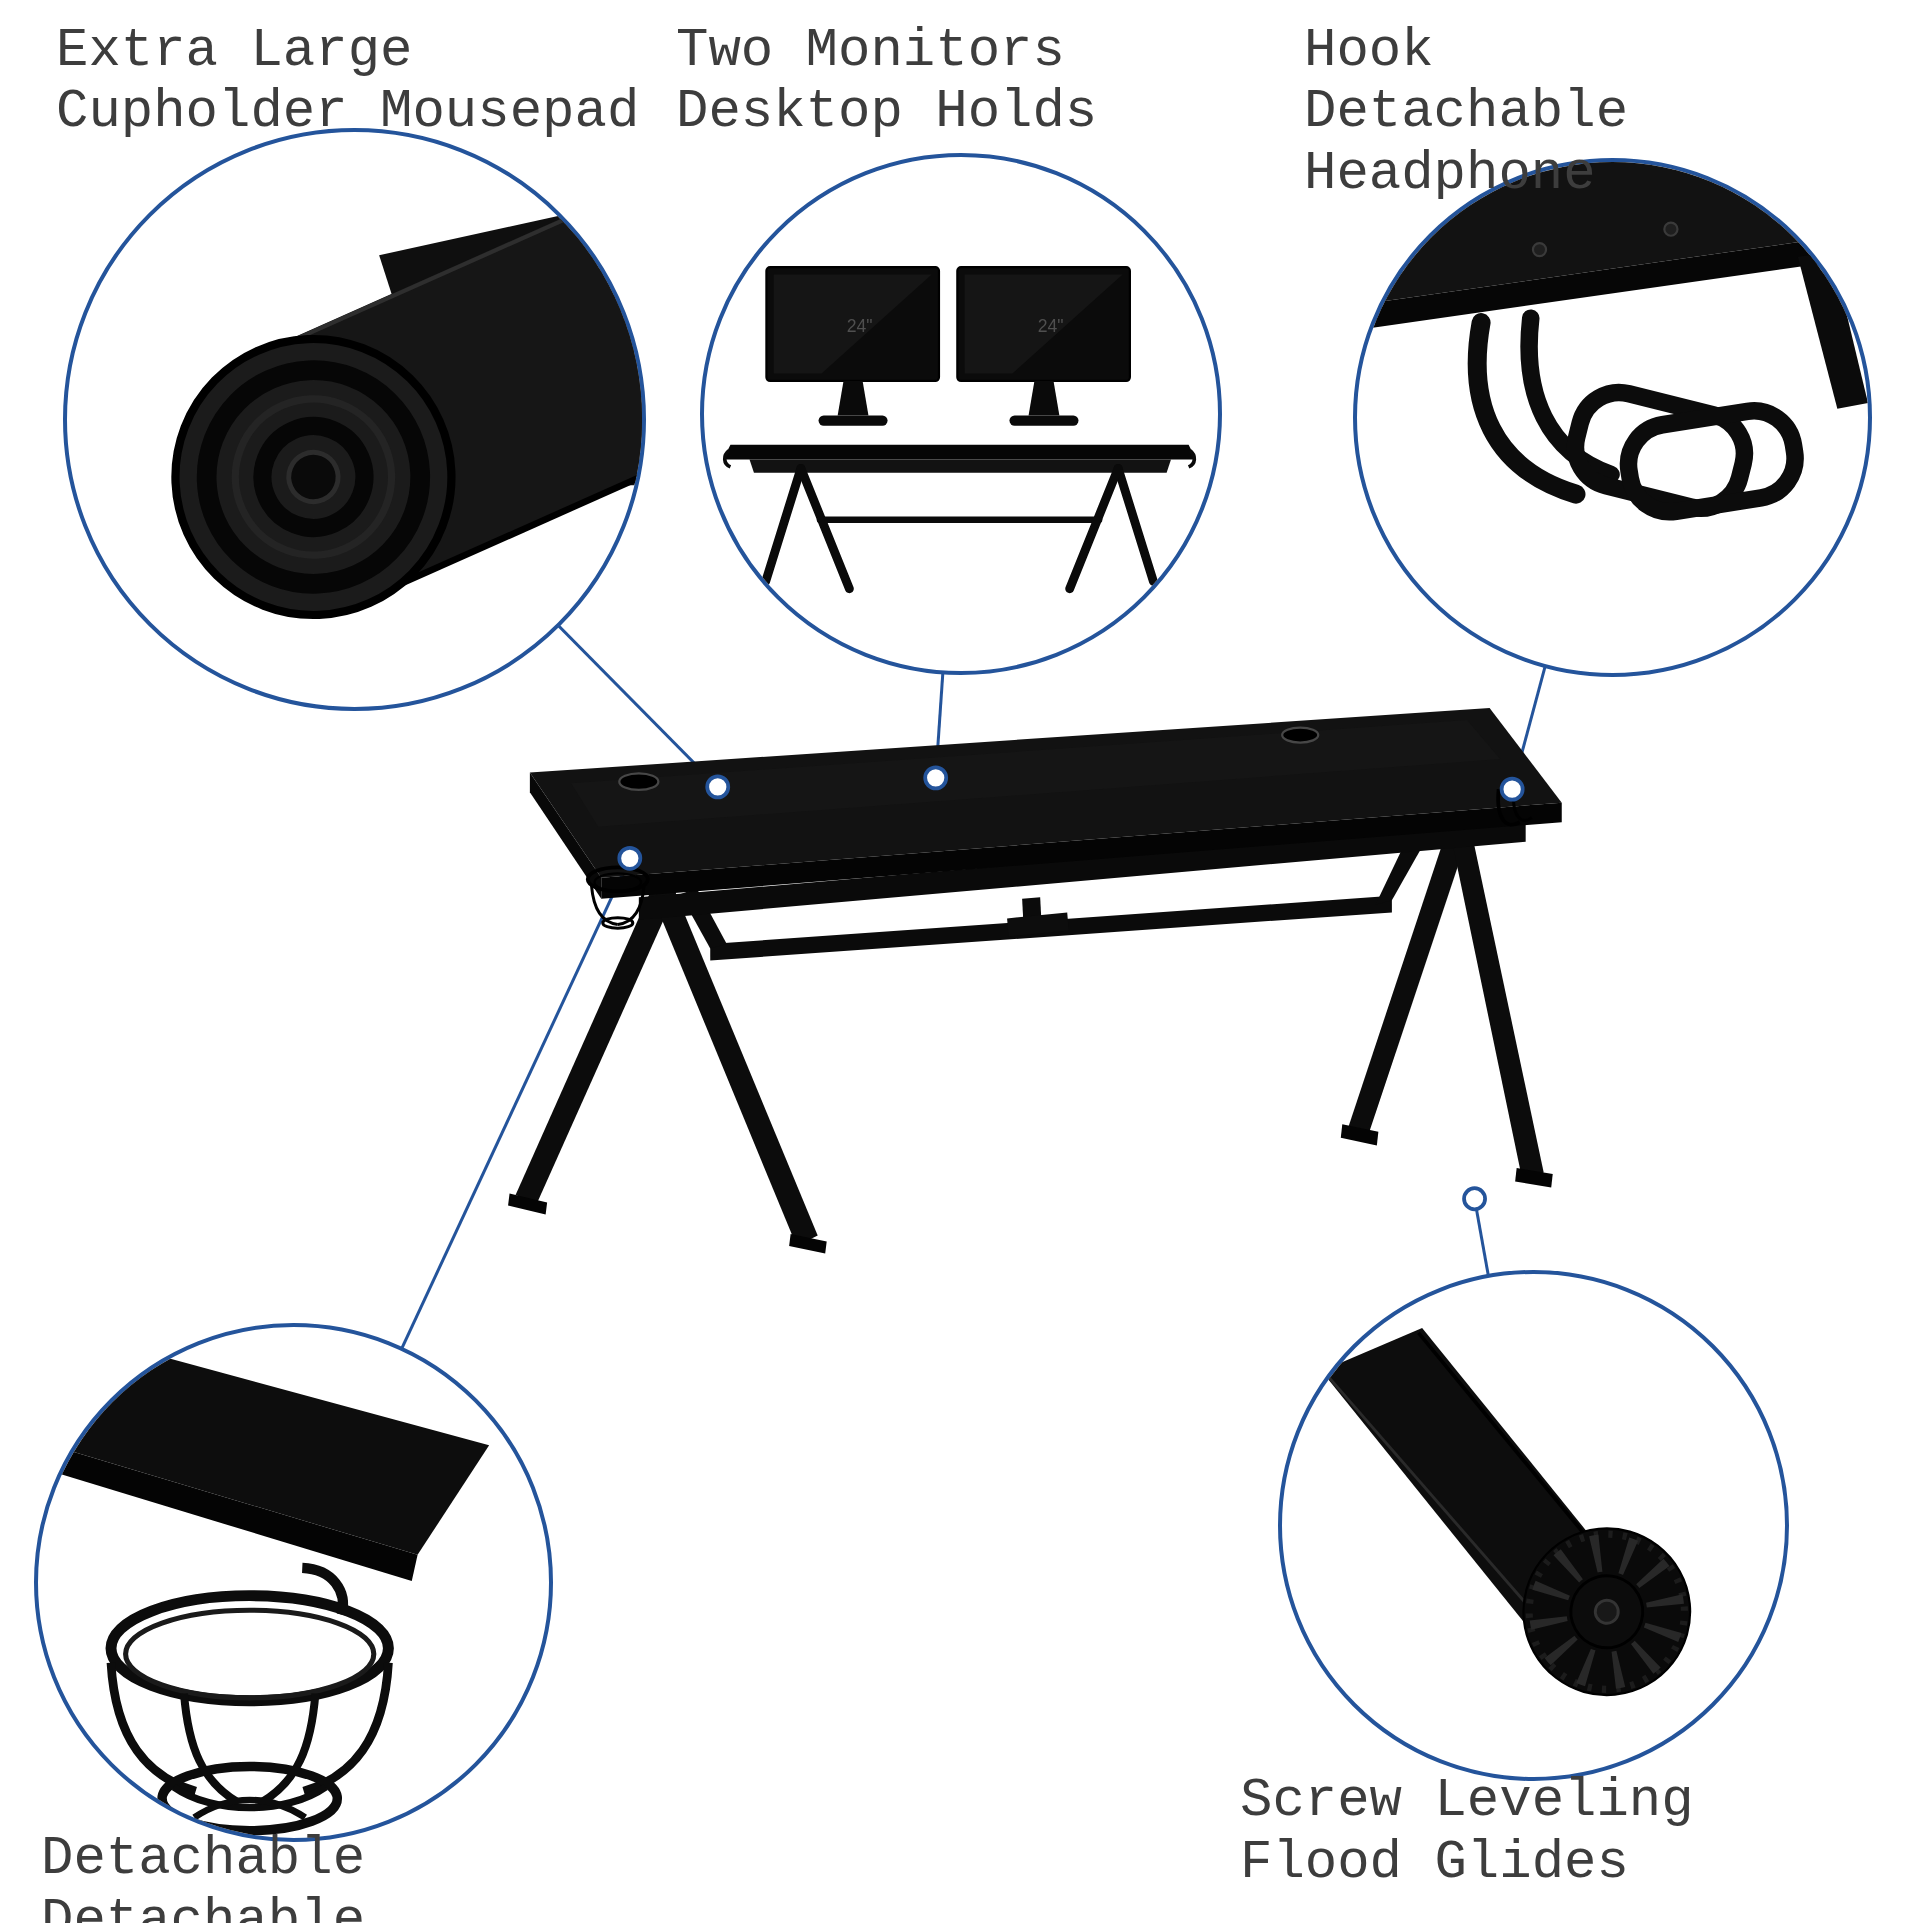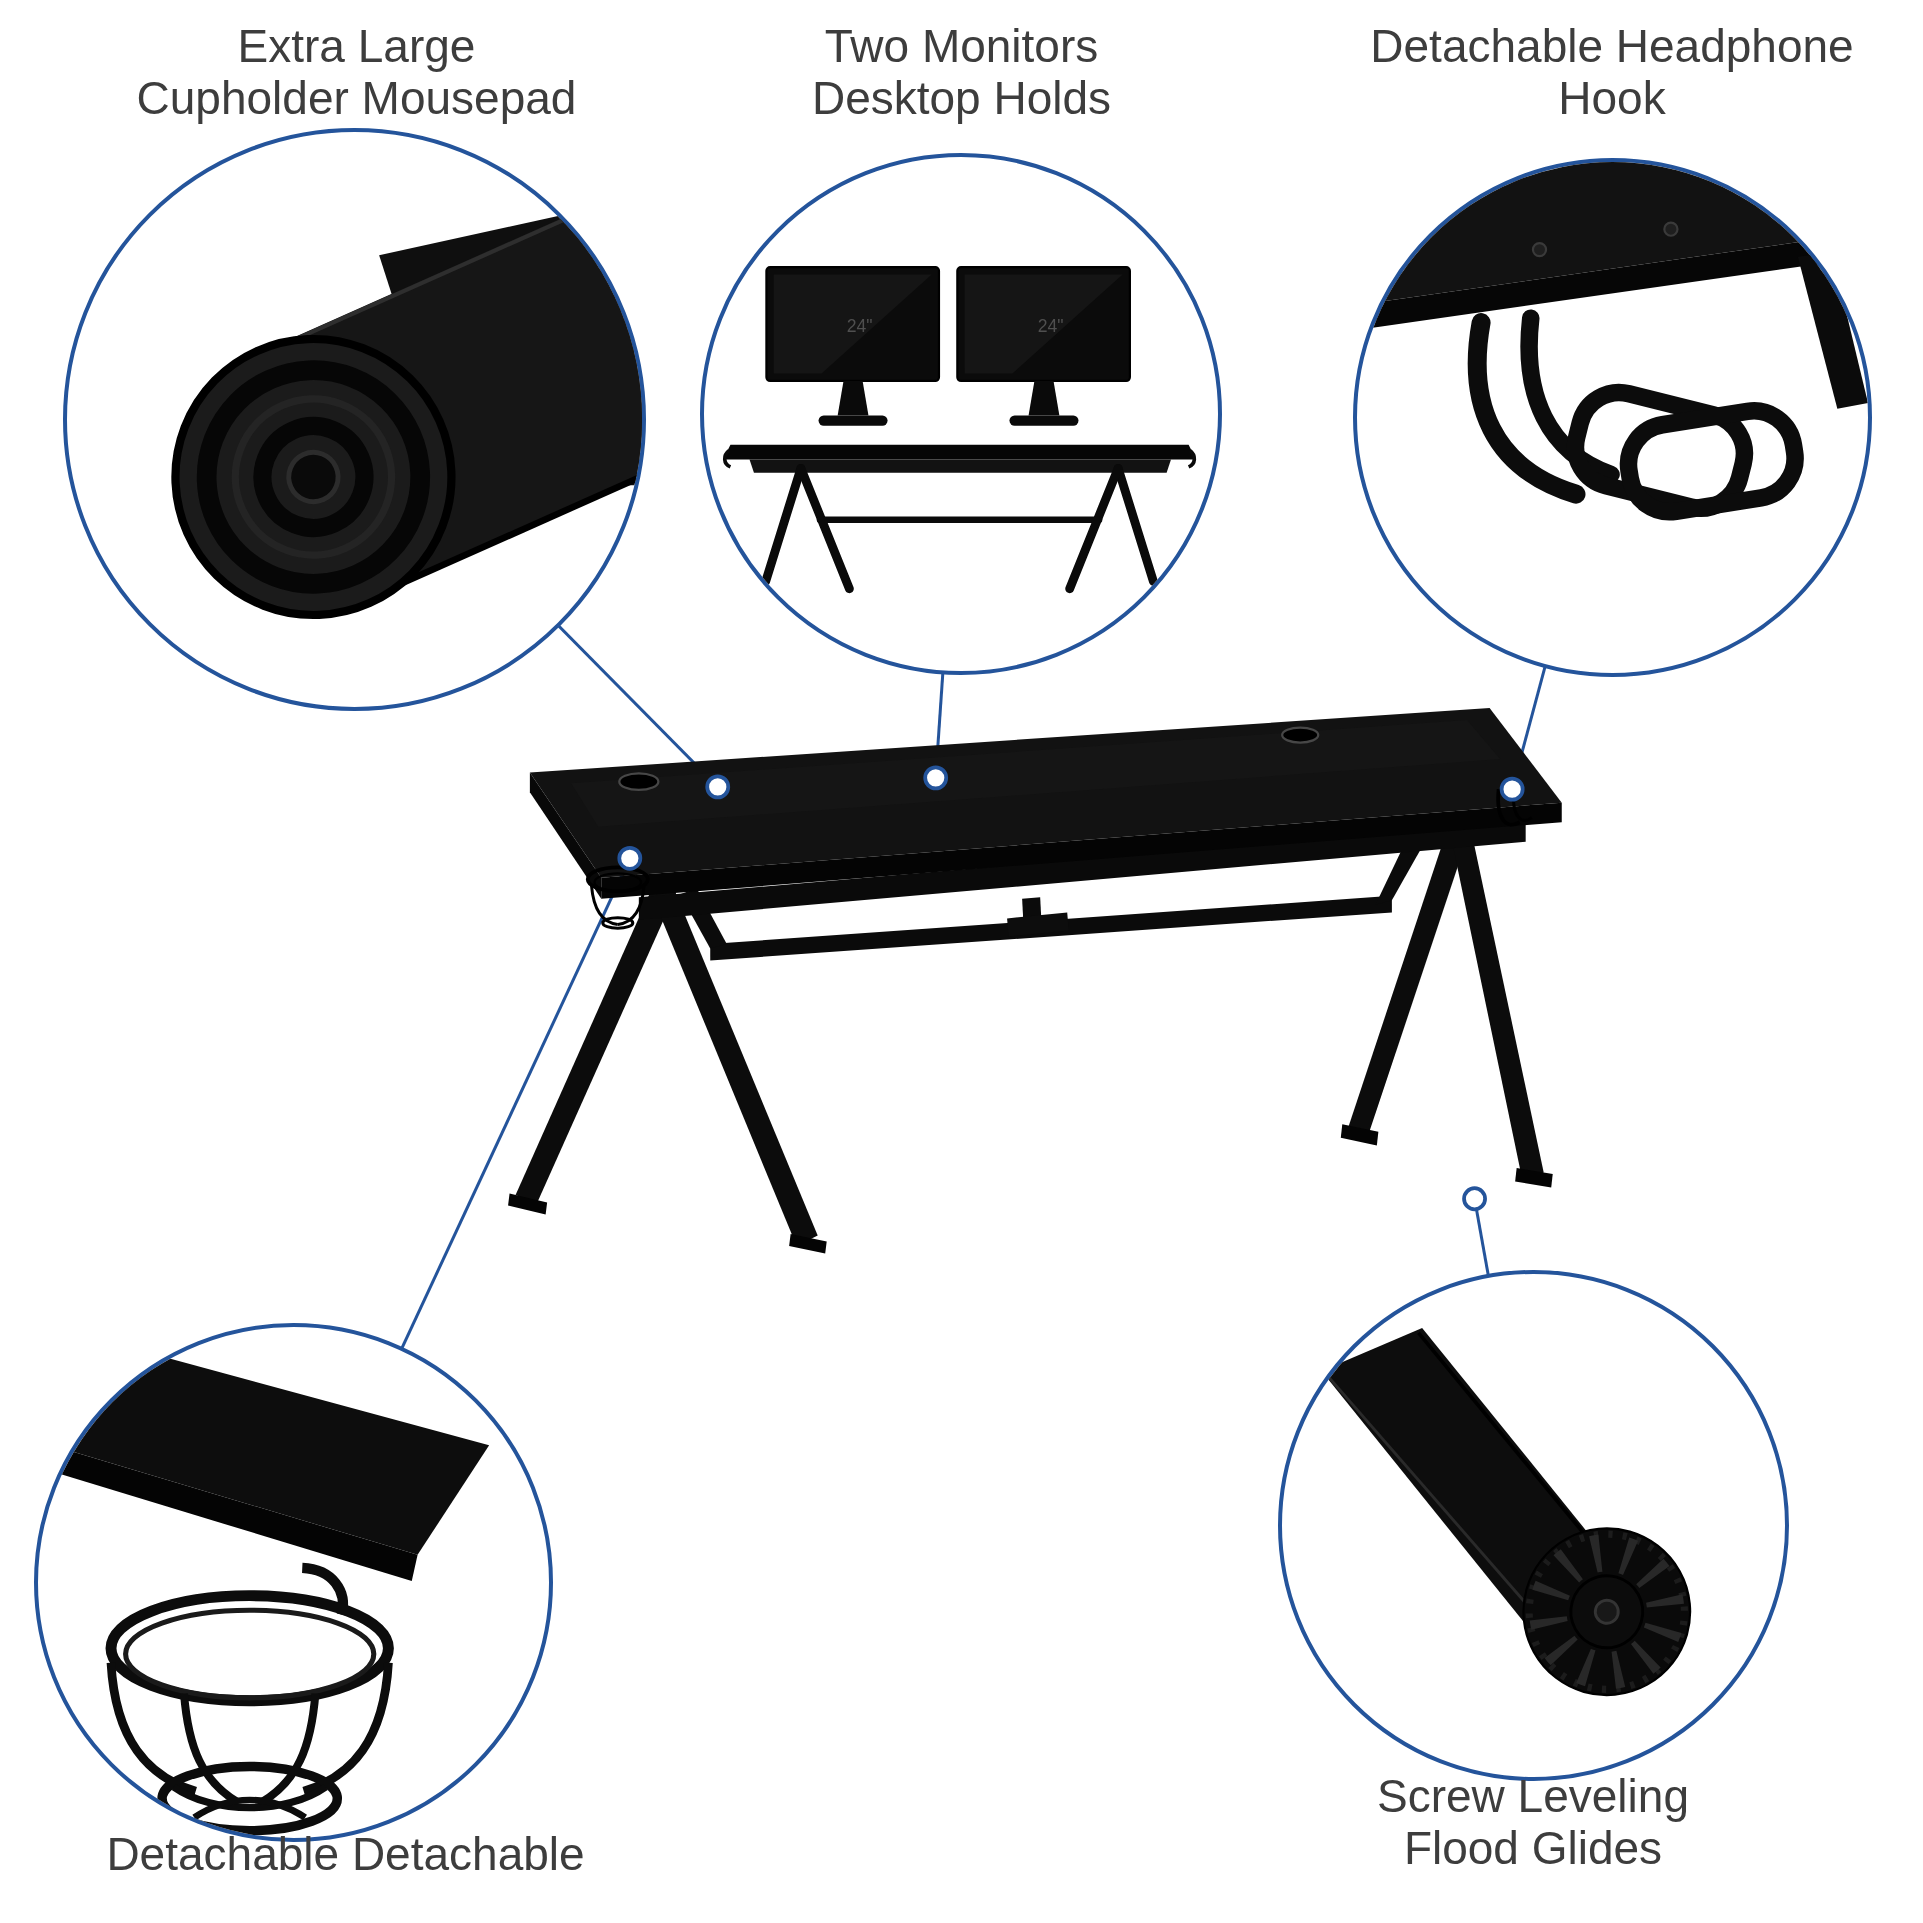--- a/index.html
+++ b/index.html
@@ -7,22 +7,22 @@
     position:relative;width:1924px;height:1924px;background:#ffffff;
     font-family:"Liberation Sans", sans-serif;overflow:hidden;
   }
   .overlay{position:absolute;left:0;top:0;width:1924px;height:1924px;z-index:1;}
   .circle{
     position:absolute;border-radius:50%;border:4.5px solid #24549B;background:#ffffff;
     overflow:hidden;box-sizing:border-box;z-index:2;
   }
   .circle svg{width:100%;height:100%;display:block;}
   .label{
-    position:absolute;z-index:3;color:#3d3d3d;font-size:46px;line-height:1.14;
-    text-align:center;font-weight:400;letter-spacing:0;
+    position:absolute;z-index:3;color:#3d3d3d;font-size:54px;line-height:1.14;
+    text-align:left;font-weight:400;letter-spacing:0;font-family:Liberation Mono, monospace;
   }
   .label .ln{display:block;}
   
   .c-mousepad {left:63px;  top:128px;  width:583px; height:583px;}
   .c-monitors {left:700px; top:153px;  width:522px; height:522px;}
   .c-headphone{left:1353px;top:158px;  width:519px; height:519px;}
   .c-cupholder{left:34px;  top:1323px; width:519px; height:519px;}
   .c-glide    {left:1278px;top:1270px; width:511px; height:511px;}
   
   .l-mousepad {left:56px;  top:19.5px;   width:601px;}
@@ -104,22 +104,22 @@
     <span class="ln">Extra Large</span>
     <span class="ln">Cupholder Mousepad</span>
   </div>
 
   <div class="label l-monitors">
     <span class="ln">Two Monitors</span>
     <span class="ln">Desktop Holds</span>
   </div>
 
   <div class="label l-headphone">
+    <span class="ln">Hook</span>
     <span class="ln">Detachable Headphone</span>
-    <span class="ln">Hook</span>
   </div>
 
   <div class="label l-cupholder">
     <span class="ln">Detachable Detachable</span>
   </div>
 
   <div class="label l-glides">
     <span class="ln">Screw Leveling</span>
     <span class="ln">Flood Glides</span>
   </div>

